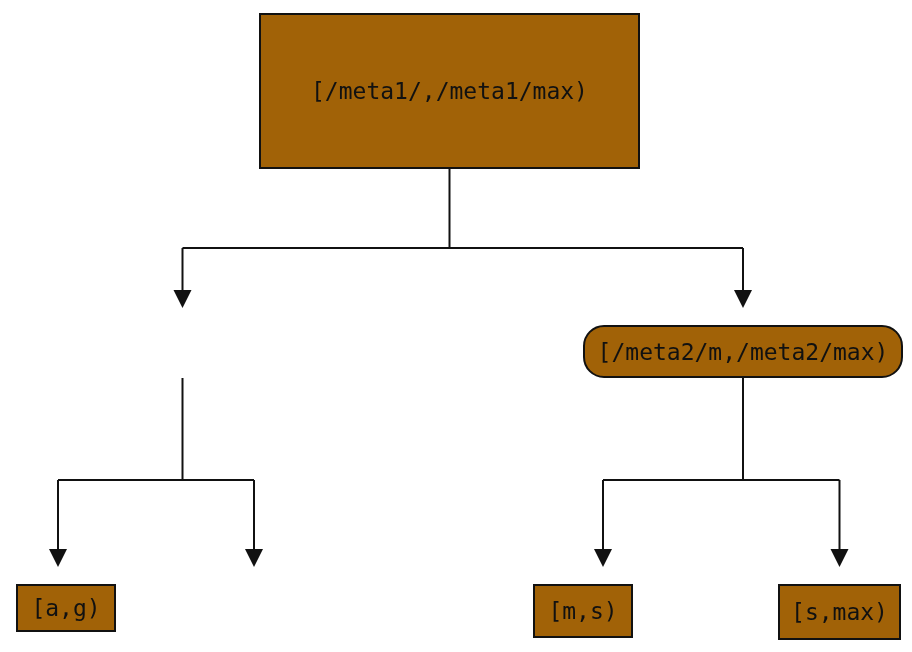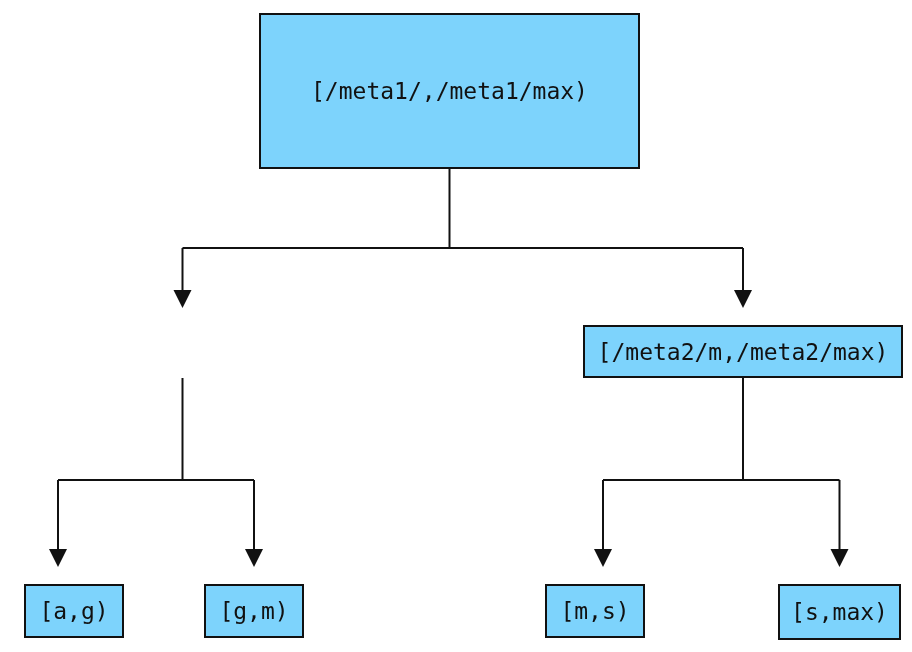--- a/index.html
+++ b/index.html
@@ -28,34 +28,34 @@
     stroke-width: 2;
   }
   .edges-svg polygon {
     fill: #111111;
     stroke: none;
   }
   .node {
     position: absolute;
     box-sizing: border-box;
     border: 2px solid #111111;
-    background: #7dd3fc;
+    background: #a16207;
     color: #111111;
     display: flex;
     align-items: center;
     justify-content: center;
     font-size: 23px;
     white-space: pre;
   }
   .node-root   { left: 259px; top: 13px;  width: 381px; height: 156px; }
   .node-left   { left: 22px;  top: 325px; width: 321px; height: 53px;  }
-  .node-right  { left: 583px; top: 325px; width: 320px; height: 53px;  }
-  .node-ag     { left: 24px;   top: 584px; width: 100px; height: 54px; text-align: right;  }
+  .node-right  { left: 583px; top: 325px; width: 320px; height: 53px; border-radius: 21px;  }
+  .node-ag     { left: 16px;   top: 584px; width: 100px; height: 48px; text-align: right;  }
   .node-gm     { left: 204px; top: 584px; width: 100px; height: 54px;  }
-  .node-ms     { left: 545px; top: 584px; width: 100px; height: 54px; text-align: right;  }
+  .node-ms     { left: 533px; top: 584px; width: 100px; height: 54px; text-align: right;  }
   .node-smax   { left: 778px; top: 584px; width: 123px; height: 56px;  }
 </style>
 </head>
 <body>
 
 <div class="canvas">
 
   <svg class="edges-svg" viewBox="0 0 912 652" xmlns="http://www.w3.org/2000/svg">
 
     <g>
@@ -86,19 +86,18 @@
     </g>
   </svg>
 
   <div class="node node-root">[/meta1/,/meta1/max)</div>
 
 
   <div class="node node-right">[/meta2/m,/meta2/max)</div>
 
   <div class="node node-ag">[a,g)</div>
 
-  <div class="node node-gm">[g,m)</div>
 
   <div class="node node-ms">[m,s)</div>
 
   <div class="node node-smax">[s,max)</div>
 
 </div>
 
 </body></html>

